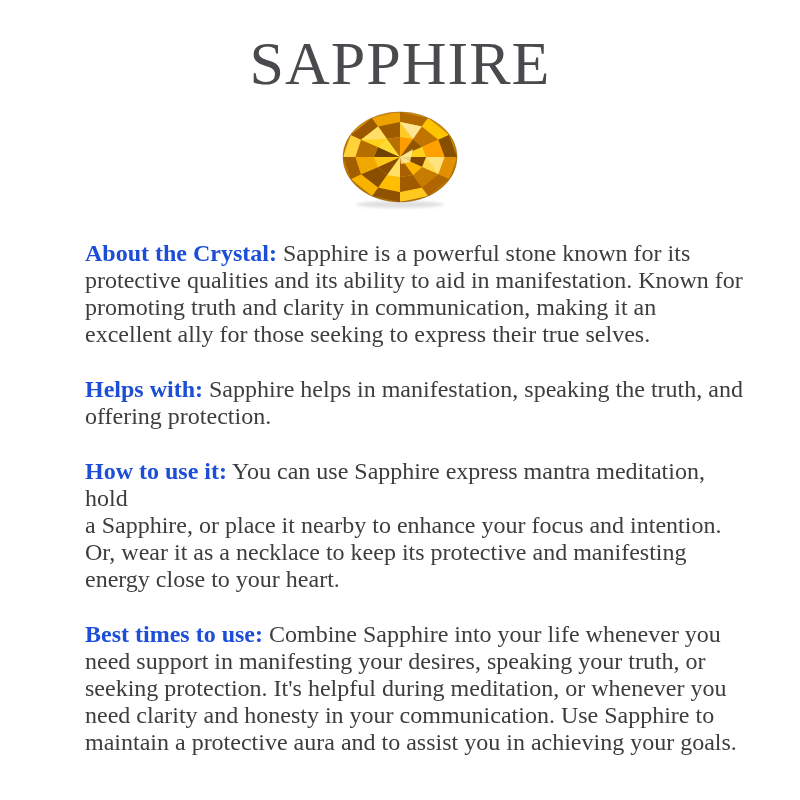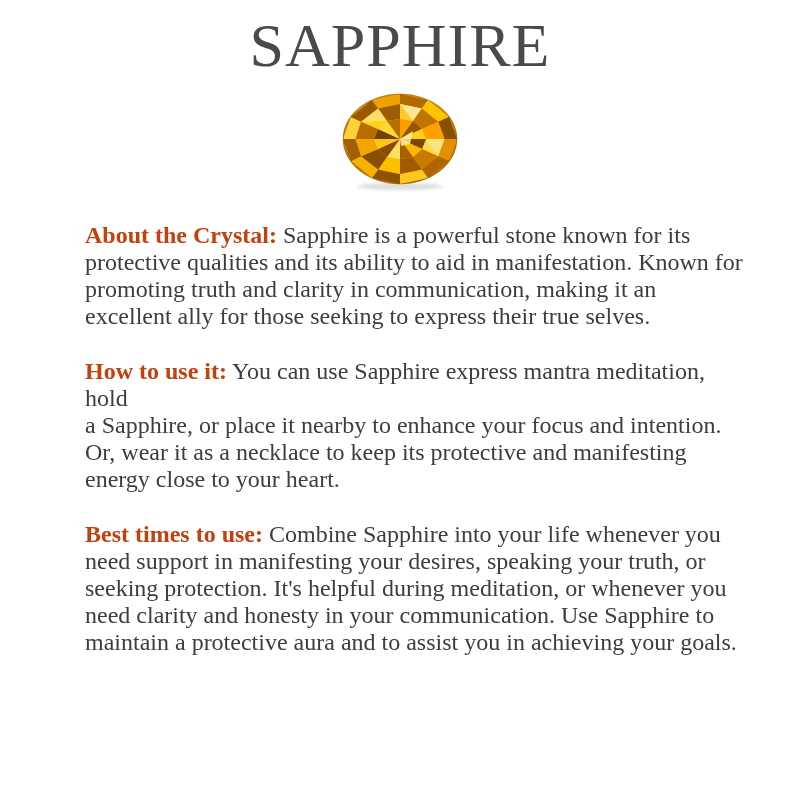--- a/index.html
+++ b/index.html
@@ -4,21 +4,21 @@
 <style>
   html, body { margin: 0; padding: 0; }
   body {
     width: 800px; height: 800px;
     background: #ffffff;
     overflow: hidden;
     font-family: "Liberation Serif", "DejaVu Serif", serif;
   }
   .page { width: 800px; height: 800px; position: relative; }
   h1.title {
-    margin: 8px 0 0 0;
+    margin: 26px 0 0 0;
     text-align: center;
     font-weight: 400;
     font-size: 62px;
     line-height: 1.2;
     letter-spacing: 1px;
     color: #4a4a4e;
     font-family: "Liberation Serif", "DejaVu Serif", serif;
   }
   .gem-wrap {
     width: 122px; height: 102px;
@@ -27,21 +27,21 @@
   .gem-wrap svg { display: block; width: 122px; height: 102px; }
   .content {
     margin: 30px 0 0 85px;
     width: 665px;
     font-size: 24px;
     line-height: 27px;
     color: #3d3d3d;
   }
   .content p { margin: 0 0 28px 0; }
   .content p:last-child { margin-bottom: 8px; }
-  .section-label { font-weight: 700; color: #c2410c; }
+  .section-label { font-weight: 700; color: #1d4ed8; }
   .section-text { white-space: pre-line; }
 </style>
 </head>
 <body>
 
 <div class="page">
 
   <h1 class="title">SAPPHIRE</h1>
 
   <div class="gem-wrap">
@@ -110,20 +110,22 @@
         <ellipse cx="60" cy="48" rx="57" ry="45" fill="none" stroke="#7a4400" stroke-width="0.8" opacity="0.55"></ellipse>
       </g>
     </svg>
   </div>
 
   <section class="content">
     <p><strong class="section-label">About the Crystal:</strong> <span class="section-text">Sapphire is a powerful stone known for its
 protective qualities and its ability to aid in manifestation. Known for
 promoting truth and clarity in communication, making it an
 excellent ally for those seeking to express their true selves.</span></p>
+    <p><strong class="section-label">Helps with:</strong> <span class="section-text">Sapphire helps in manifestation, speaking the truth, and
+offering protection.</span></p>
     <p><strong class="section-label">How to use it:</strong> <span class="section-text">You can use Sapphire express mantra meditation, hold
 a Sapphire, or place it nearby to enhance your focus and intention.
 Or, wear it as a necklace to keep its protective and manifesting
 energy close to your heart.</span></p>
     <p><strong class="section-label">Best times to use:</strong> <span class="section-text">Combine Sapphire into your life whenever you
 need support in manifesting your desires, speaking your truth, or
 seeking protection. It's helpful during meditation, or whenever you
 need clarity and honesty in your communication. Use Sapphire to
 maintain a protective aura and to assist you in achieving your goals.</span></p>
   </section>

